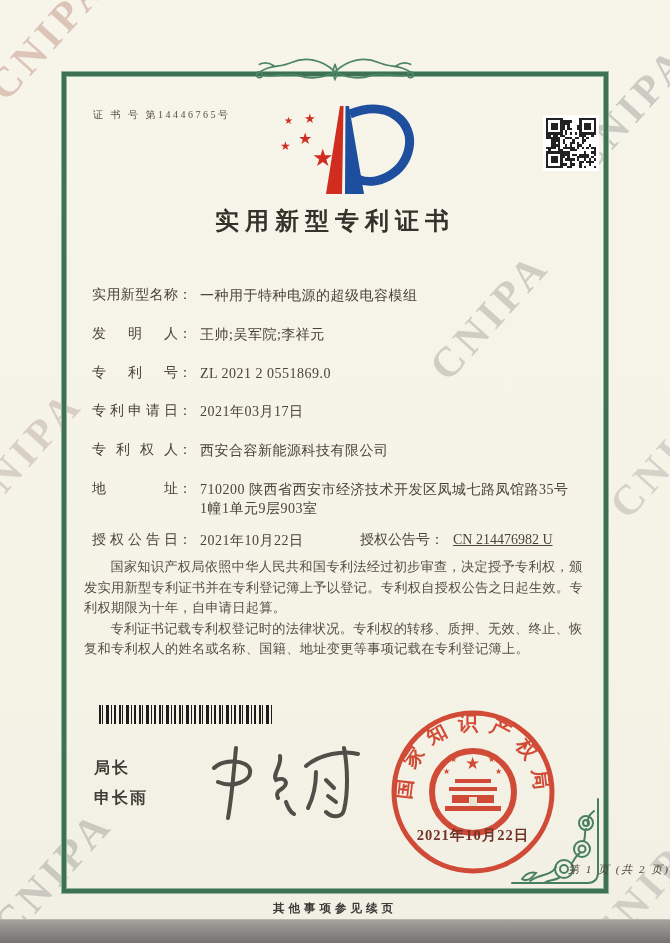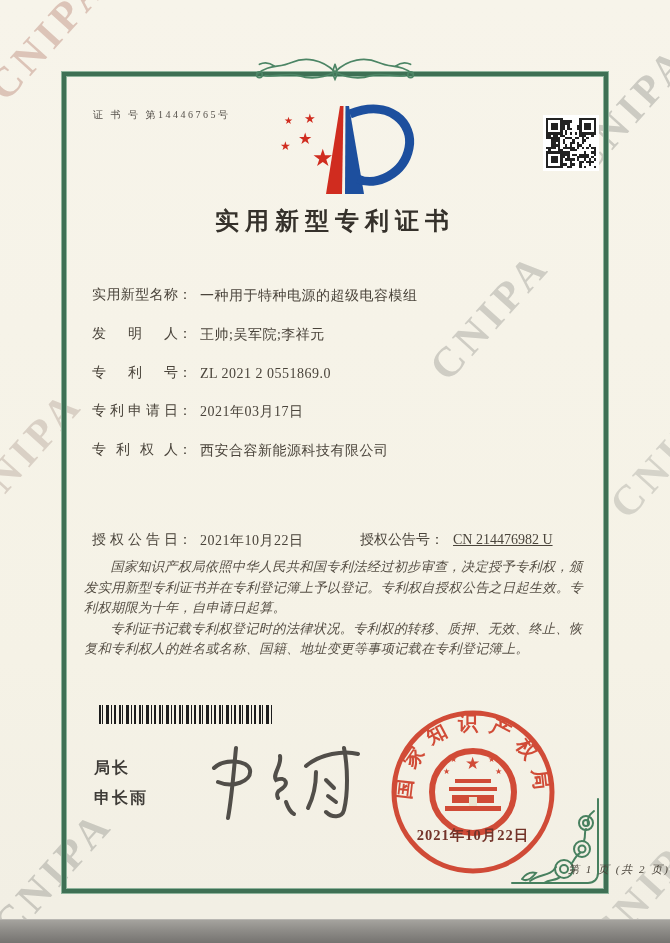--- a/index.html
+++ b/index.html
@@ -28,21 +28,21 @@
   .qm.d{background:#222;}
 
   .title{position:absolute;left:0;top:205px;width:670px;text-align:center;font-size:24px;font-weight:bold;letter-spacing:6px;color:#35312b;z-index:2;}
 
   .row{position:absolute;left:92px;font-size:14px;color:#4a443b;z-index:2;width:480px;}
   .fl{display:inline-block;width:86px;text-align:justify;text-align-last:justify;vertical-align:top;}
   .fc{vertical-align:top;}
   .fv{margin-left:8px;vertical-align:top;display:inline-block;max-width:370px;line-height:19px;letter-spacing:.5px;}
   .g2{position:absolute;left:268px;top:0;white-space:nowrap;}
 
-  .bodytext{position:absolute;left:84px;top:557px;width:504px;font-size:13.2px;line-height:20.6px;color:#564f45;font-style:italic;z-index:2;}
+  .bodytext{position:absolute;left:84px;top:557px;width:504px;font-size:13.2px;line-height:20.6px;color:#564f45;z-index:2;}
   .bodytext p{margin:0;text-indent:2em;letter-spacing:.3px;}
 
   .barcode{position:absolute;left:99px;top:705px;width:174px;height:19px;z-index:2;background:repeating-linear-gradient(90deg,#1c1c1c 0,#1c1c1c 2px,transparent 2px,transparent 3px,#1c1c1c 3px,#1c1c1c 4px,transparent 4px,transparent 7px,#1c1c1c 7px,#1c1c1c 10px,transparent 10px,transparent 12px,#1c1c1c 12px,#1c1c1c 13px,transparent 13px,transparent 15px,#1c1c1c 15px,#1c1c1c 17px,transparent 17px,transparent 20px);}
 
   .director{position:absolute;left:94px;top:758px;z-index:2;color:#3f3c38;font-size:16px;font-weight:bold;letter-spacing:2px;}
   .director div{margin-bottom:9px;}
   .signature{position:absolute;left:198px;top:738px;z-index:3;}
 
   .seal{position:absolute;left:388px;top:707px;width:170px;height:170px;z-index:5;opacity:.92;mix-blend-mode:multiply;}
   .corner-orn{position:absolute;left:510px;top:795px;z-index:2;}
@@ -553,20 +553,23 @@
     <span class="fl">发明人</span><span class="fc">：</span><span class="fv">王帅;吴军院;李祥元</span>
   </div>
   <div class="row" style="top:364px">
     <span class="fl">专利号</span><span class="fc">：</span><span class="fv">ZL 2021 2 0551869.0</span>
   </div>
   <div class="row" style="top:402px">
     <span class="fl">专利申请日</span><span class="fc">：</span><span class="fv">2021年03月17日</span>
   </div>
   <div class="row" style="top:441px">
     <span class="fl">专利权人</span><span class="fc">：</span><span class="fv">西安合容新能源科技有限公司</span>
+  </div>
+  <div class="row" style="top:480px">
+    <span class="fl">地址</span><span class="fc">：</span><span class="fv">710200 陕西省西安市经济技术开发区凤城七路凤馆路35号1幢1单元9层903室</span>
   </div>
   <div class="row" style="top:531px">
     <span class="fl">授权公告日</span><span class="fc">：</span><span class="fv">2021年10月22日</span>
     <span class="g2"><span>授权公告号</span><span>：</span><span style="margin-left:9px;text-decoration:underline;">CN 214476982 U</span></span>
   </div>
 
   <div class="bodytext">
     <p>国家知识产权局依照中华人民共和国专利法经过初步审查，决定授予专利权，颁发实用新型专利证书并在专利登记簿上予以登记。专利权自授权公告之日起生效。专利权期限为十年，自申请日起算。</p>
     <p>专利证书记载专利权登记时的法律状况。专利权的转移、质押、无效、终止、恢复和专利权人的姓名或名称、国籍、地址变更等事项记载在专利登记簿上。</p>
   </div>
@@ -627,15 +630,16 @@
       <path d="M20,86 C30,78 40,82 46,72"></path>
       <path d="M62,68 C66,62 66,60 70,58"></path>
       <path d="M74,46 C76,40 74,36 76,34"></path>
       <path d="M34,88 C40,84 46,86 50,82"></path>
       <path d="M12,84 q6,-8 14,-6 q-8,10 -14,6"></path>
       <path d="M84,16 q-8,6 -6,14"></path>
     </g>
   </svg>
 
   <div class="pagefooter">第 1 页 (共 2 页)</div>
+  <div class="contnote">其他事项参见续页</div>
   <div class="grayband"></div>
 
 </div>
 
 </body></html>

